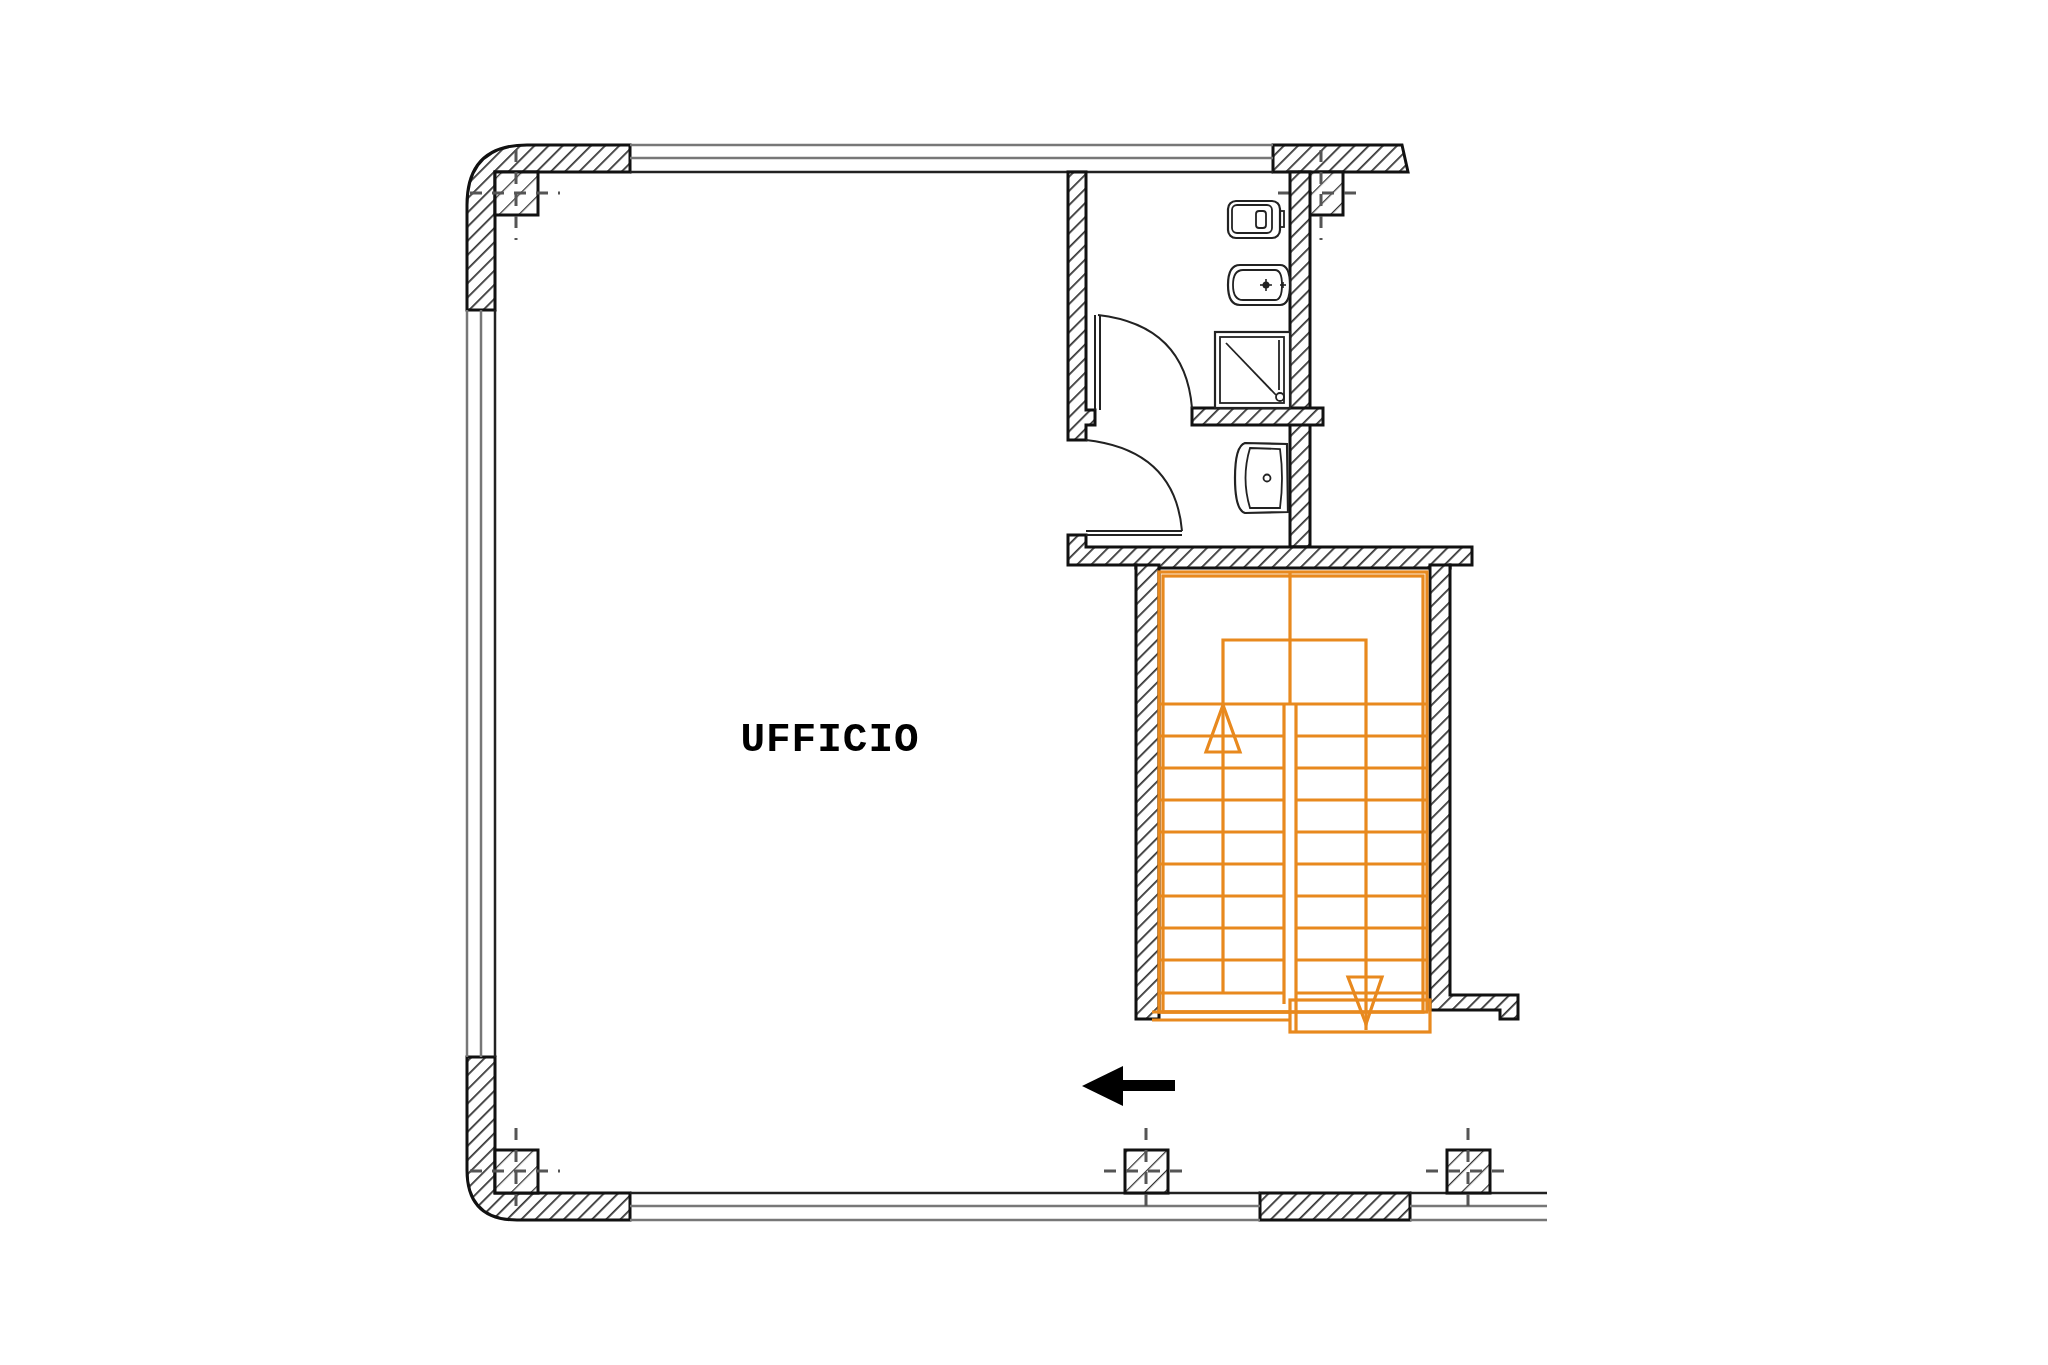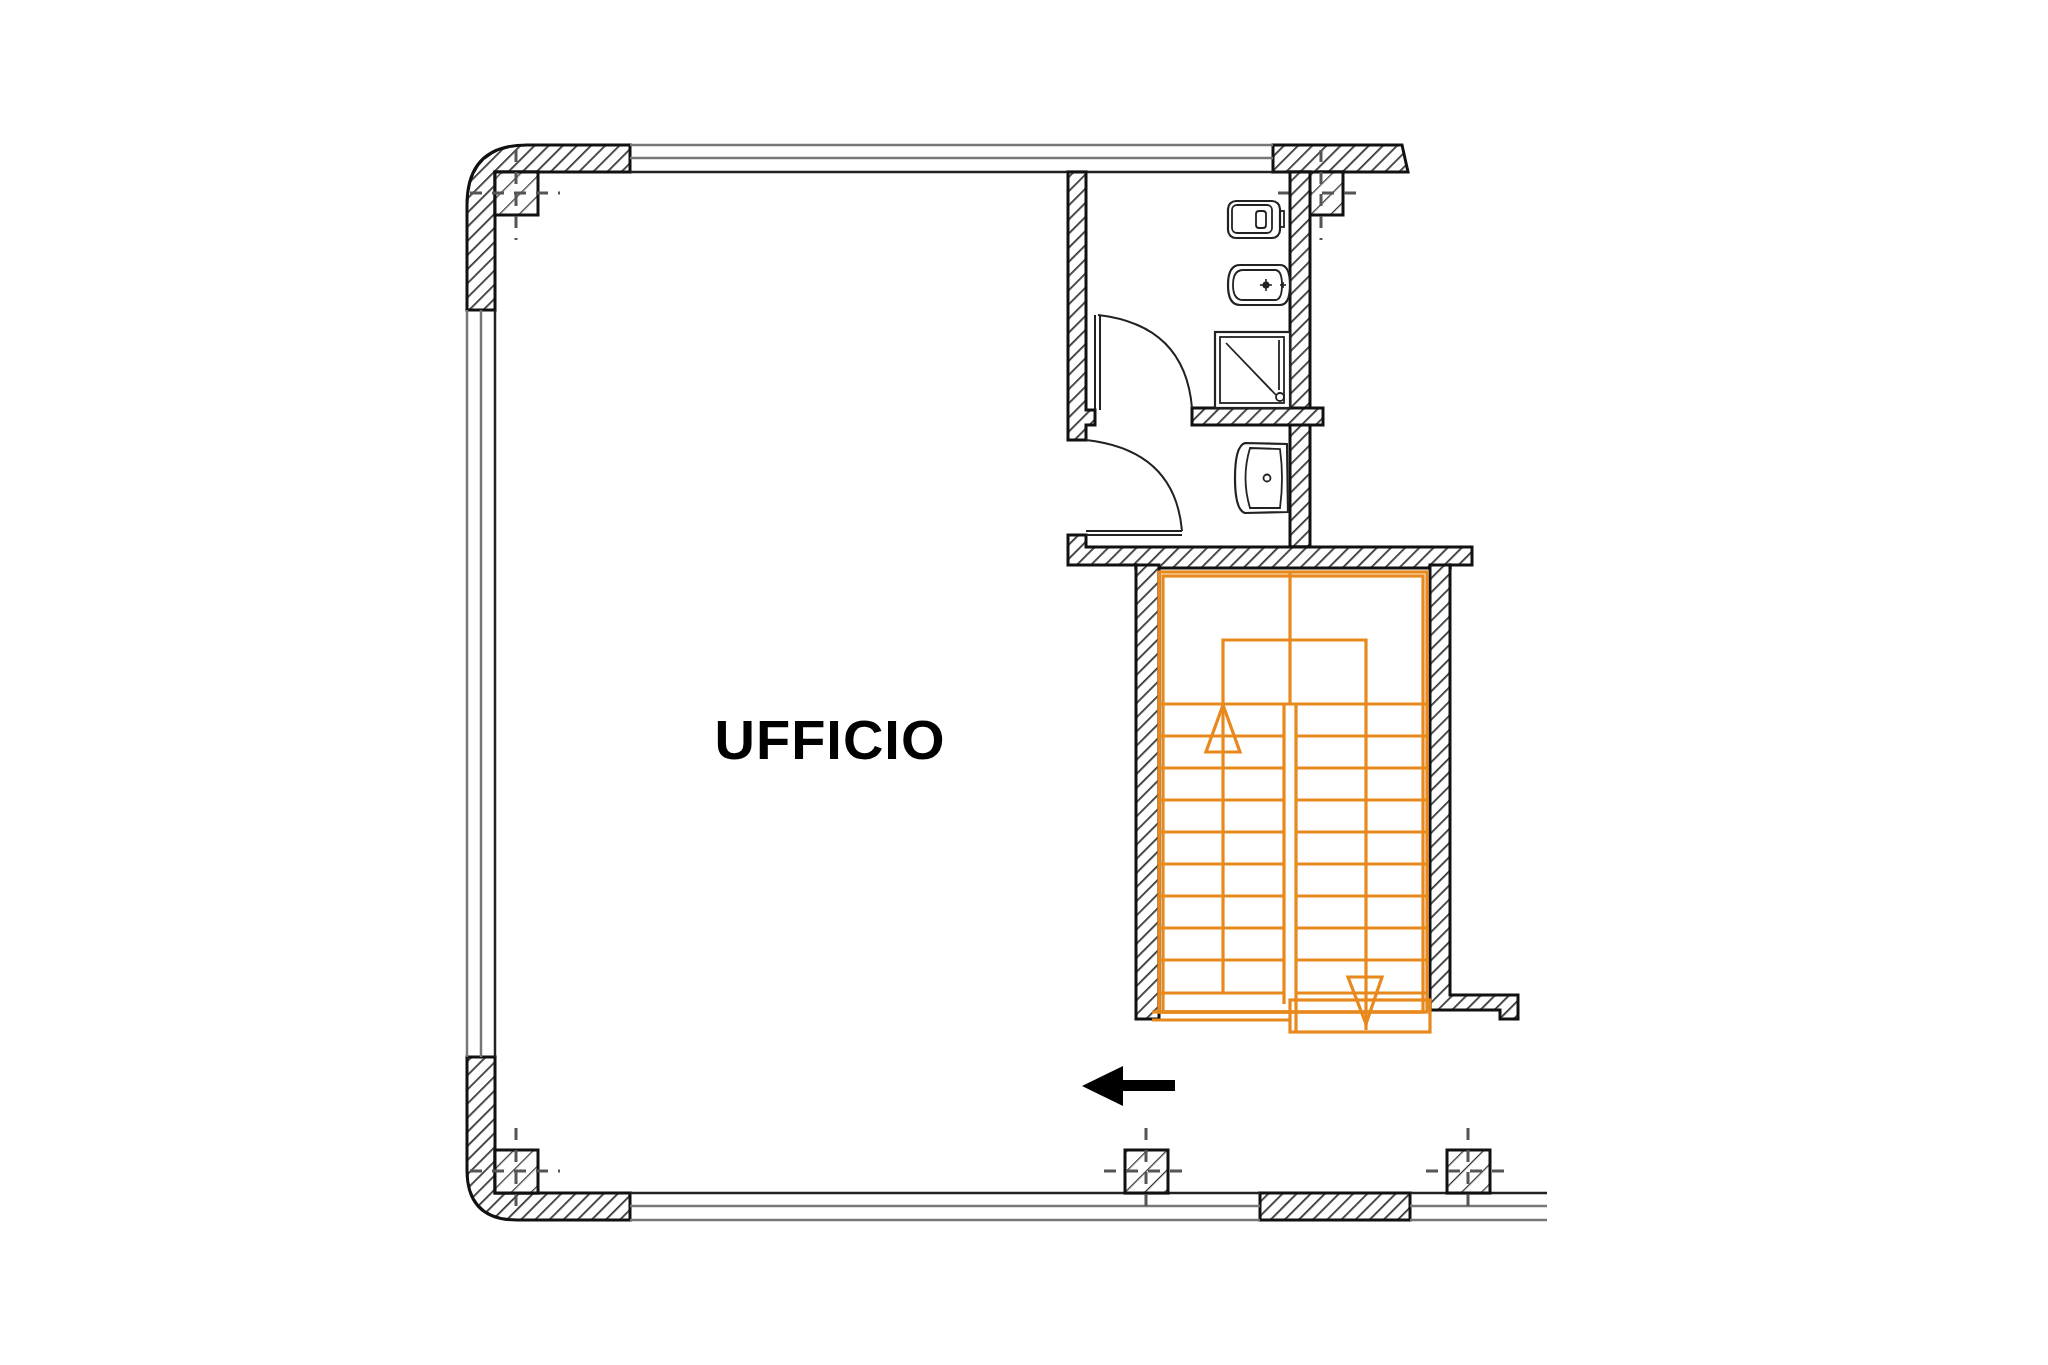--- a/index.html
+++ b/index.html
@@ -1,23 +1,23 @@
 <!DOCTYPE html>
 <html><head>
 <meta charset="utf-8">
 <style>
   html, body { margin: 0; padding: 0; background: #ffffff; }
   body { width: 2048px; height: 1365px; position: relative; overflow: hidden; }
   #plan { position: absolute; left: 0; top: 0; width: 2048px; height: 1365px; }
   .room-label {
     position: absolute;
     left: 700px; top: 700px; width: 260px; height: 80px;
-    font-family: Liberation Sans, sans-serif;
+    font-family: Liberation Mono, monospace;
     font-weight: bold;
-    font-size: 56px;
+    font-size: 41px;
     line-height: 80px;
     color: #000000;
     text-align: center;
     letter-spacing: 1px;
   }
   .wall { fill: url(#hatch); stroke: #111; stroke-width: 3; }
   .win { fill: none; stroke: #777; stroke-width: 2.5; }
   .win-dark { fill: none; stroke: #222; stroke-width: 2.5; }
   .axis { stroke: #555; stroke-width: 3; stroke-dasharray: 12 10; fill: none; }
   .col { fill: url(#hatch2); stroke: #111; stroke-width: 3; }

